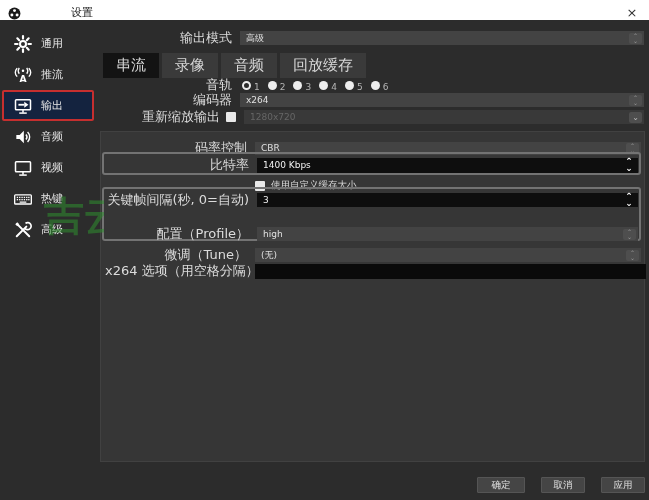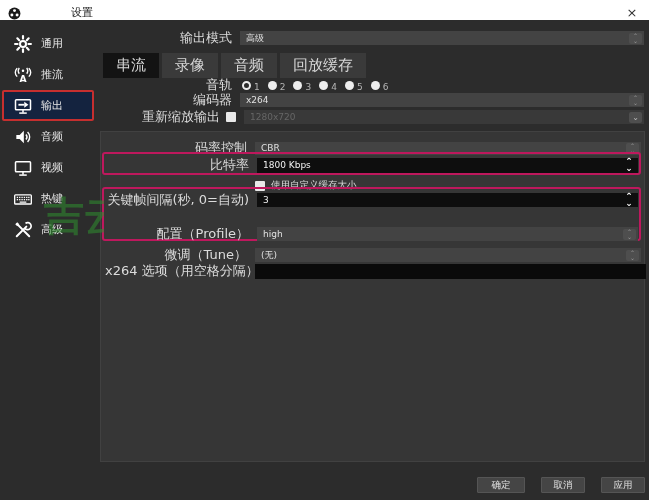--- a/index.html
+++ b/index.html
@@ -45,21 +45,21 @@
   .radios { display:flex; align-items:center; gap:8px; }
   .radio { width:9px; height:9px; border-radius:50%; background:#ededed; display:inline-block; }
   .radio.ring { background:transparent; border:2px solid #ededed; width:9px; height:9px; }
   .radio-num { font-size:9px; color:#b5b5b5; margin-left:3px; }
 
   .checkbox { width:10px; height:10px; background:#e9e9e9; border-radius:1px; display:inline-block; }
   .cb-label { font-size:9.5px; color:#dcdcdc; margin-left:6px; }
 
   
   .panel { position:absolute; left:4px; top:111px; width:545px; height:331px; background:#363636; border:1px solid #414141; }
-  .redbox { position:absolute; border:2px solid #be185d; border-radius:3px; }
+  .redbox { position:absolute; border:2px solid #737373; border-radius:3px; }
 
   
   .footer { position:absolute; right:4px; top:457px; display:flex; gap:16px; }
   .btn { height:16px; background:#454545; color:#e0e0e0; font-size:9.5px; display:flex; align-items:center; justify-content:center; border:1px solid #555; border-radius:1px; }
   .btn.ok { width:48px; } .btn.cancel { width:44px; } .btn.apply { width:44px; }
 
   svg { display:block; }
 </style>
 </head>
 <body>
@@ -239,21 +239,21 @@
         <div class="field" style="margin-left:8px; flex:1; height:13px;">
           <span>CBR</span>
           <span class="spin-sm" style="top:1px;">⌃<br>⌄</span>
         </div>
       </div>
 
       <div class="redbox" style="left:1px; top:20px; width:539px; height:23px;">
         <div class="row" style="left:1px; top:2px; width:533px;">
           <div class="rlabel" style="width:144px;">比特率</div>
           <div class="field dark" style="margin-left:8px; flex:1; height:15px;">
-            <span>1800 Kbps</span>
+            <span>1400 Kbps</span>
             <span class="spin-big">
                 <span>⌃</span>
                 <span>⌄</span>
               </span>
           </div>
         </div>
       </div>
 
       <div class="row" style="left:4px; top:47px; width:536px;">
         <div style="width:150px;"></div>

